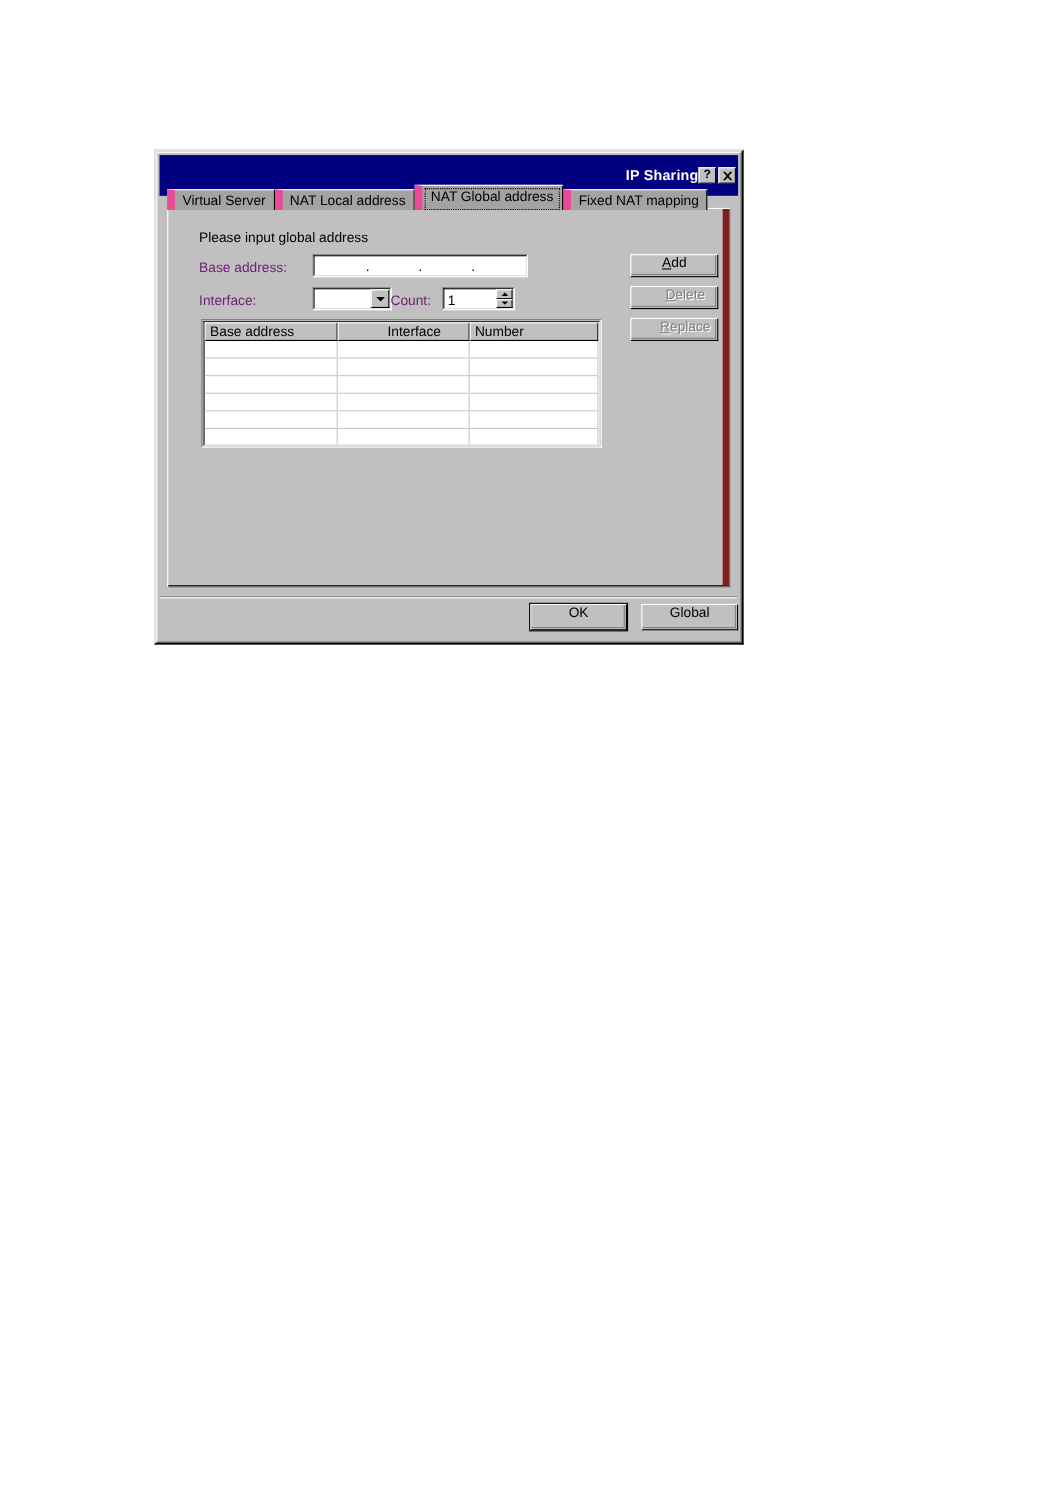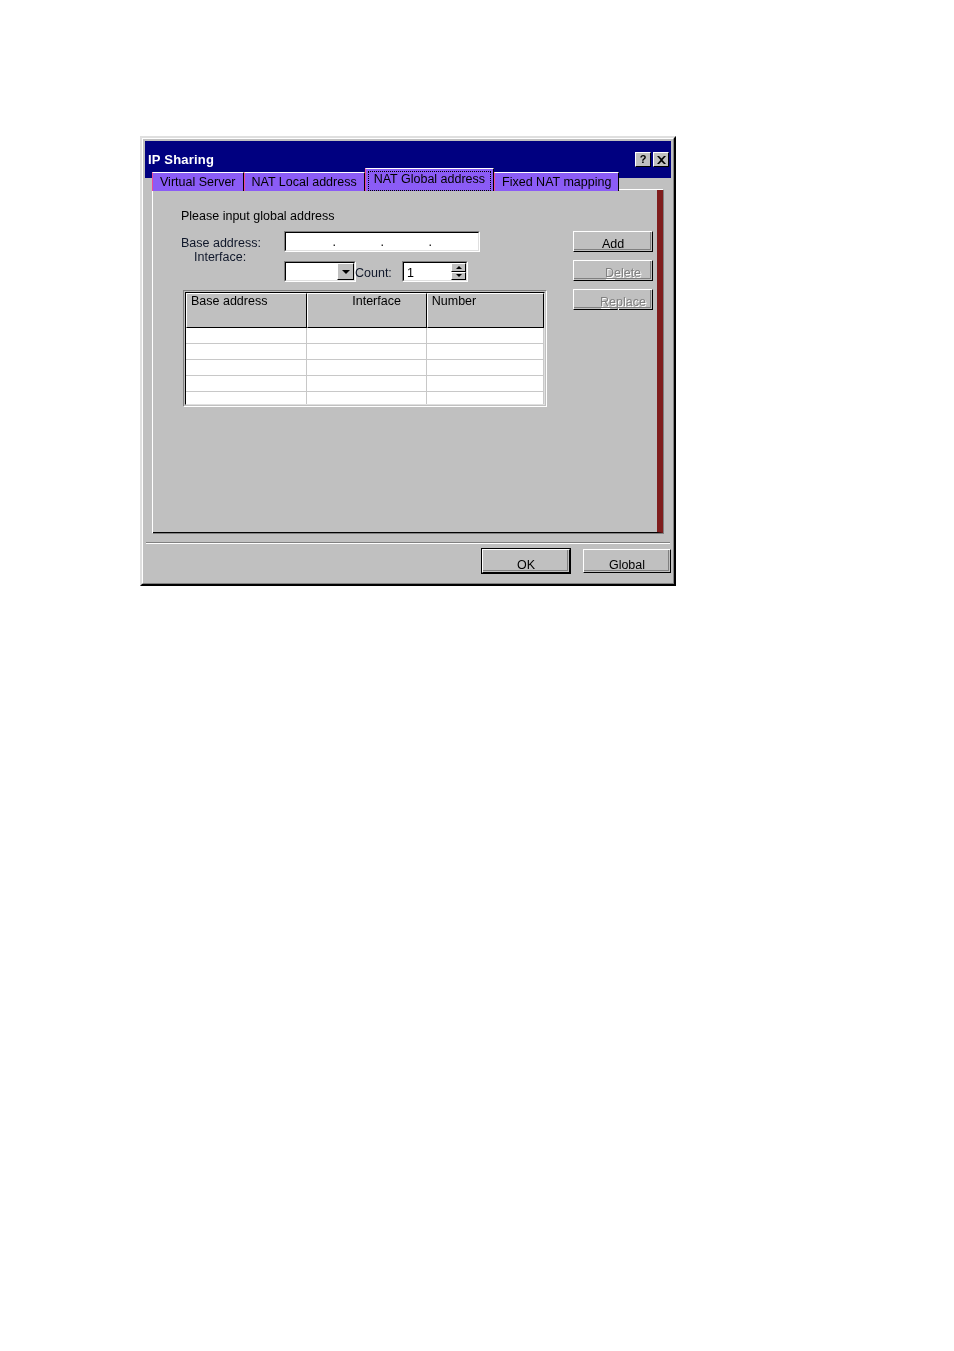--- a/index.html
+++ b/index.html
@@ -39,20 +39,21 @@
   
   .titlebar {
     position: absolute;
     left: 2px; top: 2px; right: 2px;
     height: 37px;
     background: #000080;
     display: flex;
     align-items: center;
     padding: 0 2px 0 3px;
     box-sizing: border-box;
+    text-align: right;
   }
   .title-text {
     color: #ffffff;
     font-size: 13px;
     font-weight: bold;
     letter-spacing: 0.2px;
     flex: 1;
     line-height: 19px;
     white-space: nowrap;
   }
@@ -80,23 +81,23 @@
     position: absolute;
     left: 9px;
     top: 30px;
     height: 22px;
     display: flex;
     align-items: flex-end;
     z-index: 4;
   }
   .tab {
     height: 19px;
-    background: #8b5cf6;
-    border-top: 1px solid #ffffff;
-    border-left: 1px solid #ec4899;
+    background: #a3a3a3;
+    border-top: 1px solid #ffffff;
+    border-left: 7px solid #ec4899;
     border-right: 1px solid #000000;
     border-bottom: none;
     box-sizing: border-box;
     padding: 0 7px;
     font-size: 12.5px;
     color: #000000;
     line-height: 18px;
     white-space: nowrap;
     margin-right: 0px;
     position: relative;
@@ -145,25 +146,25 @@
   .hint {
     position: absolute;
     left: 28px; top: 19px;
     font-size: 12.5px;
     color: #000000;
     white-space: nowrap;
   }
   .lbl {
     position: absolute;
     font-size: 12.5px;
-    color: #0f172a;
+    color: #701a75;
     white-space: nowrap;
   }
   #lbl-base { left: 28px; top: 46px; }
-  #lbl-iface { left: 28px; top: 60px; margin-left: 13px; }
+  #lbl-iface { left: 28px; top: 76px; }
   #lbl-count { left: 202px; top: 76px; }
 
   
   .sunken {
     background: #ffffff;
     border-top: 1px solid #808080;
     border-left: 1px solid #808080;
     border-right: 1px solid #ffffff;
     border-bottom: 1px solid #ffffff;
     box-sizing: border-box;
@@ -305,21 +306,21 @@
     border-top: 1px solid #000000;
     border-left: 1px solid #000000;
     border-right: 1px solid #dfdfdf;
     border-bottom: 1px solid #dfdfdf;
     background: #ffffff;
     box-sizing: border-box;
     overflow: hidden;
   }
   .hdr-row {
     display: flex;
-    height: 35px;
+    height: 17px;
     background: #f9a8d4;
   }
   .hdr-cell {
     background: #c0c0c0;
     border-top: 1px solid #ffffff;
     border-left: 1px solid #ffffff;
     border-right: 1px solid #000000;
     border-bottom: 1px solid #000000;
     box-sizing: border-box;
     font-size: 12.5px;
@@ -358,21 +359,21 @@
     background: #c0c0c0;
     border-top: 1px solid #ffffff;
     border-left: 1px solid #ffffff;
     border-right: 1px solid #000000;
     border-bottom: 1px solid #000000;
     box-sizing: border-box;
     position: relative;
     font-size: 12.5px;
     color: #000000;
     display: flex;
-    align-items: flex-end;
+    align-items: flex-start;
     justify-content: center;
     white-space: nowrap;
   }
   .btn::before {
     content: "";
     position: absolute;
     left: 0; top: 0; right: 1px; bottom: 1px;
     border-right: 1px solid #808080;
     border-bottom: 1px solid #808080;
     pointer-events: none;

